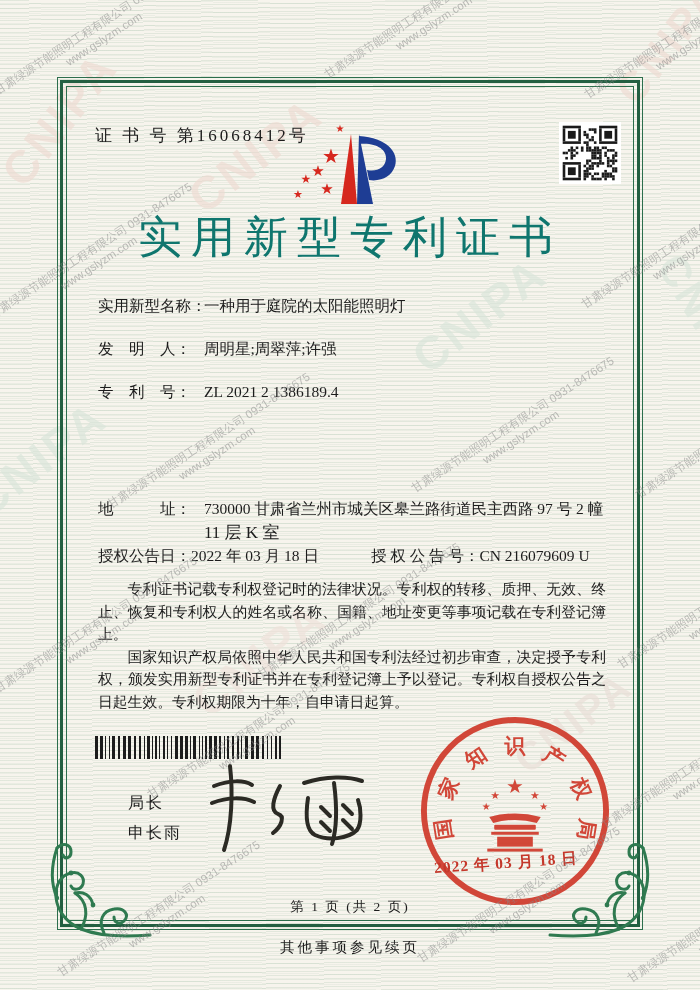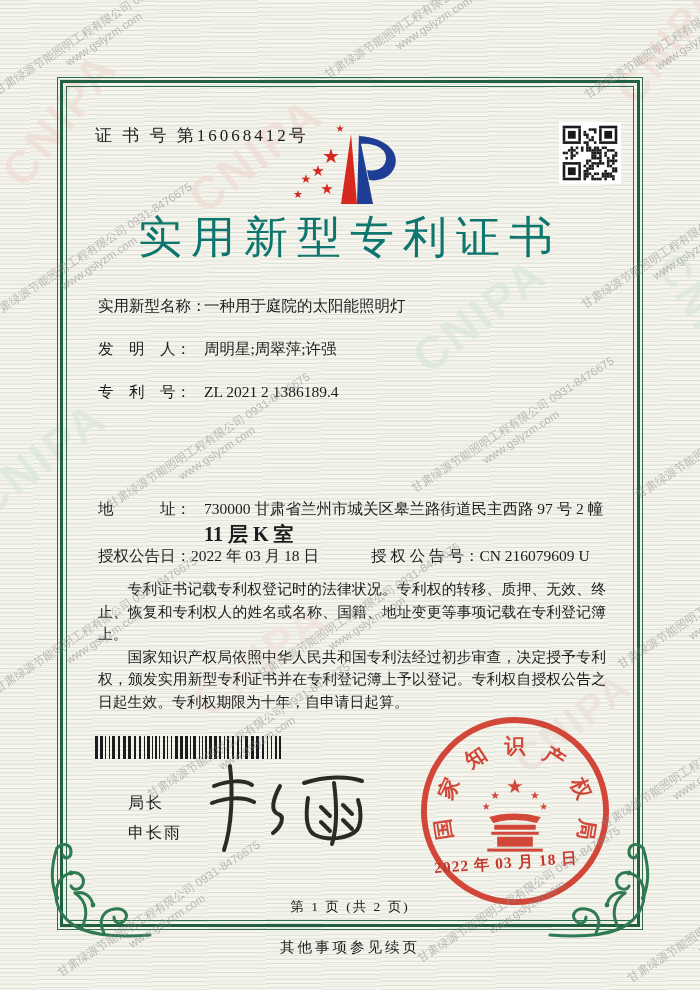--- a/index.html
+++ b/index.html
@@ -40,21 +40,21 @@
   .certno{position:absolute;left:95px;top:124px;font-size:17px;letter-spacing:3px;}
   .logo{position:absolute;left:283px;top:114px;}
   .qr{position:absolute;left:559px;top:122px;}
   .title{
     position:absolute;left:0;top:208px;width:700px;text-align:center;
     font-size:44px;font-weight:normal;letter-spacing:9px;color:#0f766e;
   }
   .row{position:absolute;left:98px;font-size:15.5px;white-space:nowrap;}
   .row .lbl{display:inline-block;width:106px;}
   .row .val{}
-  .addr2{position:absolute;left:204px;font-size:20px;font-weight:bold;}
+  .addr2{position:absolute;left:204px;font-size:17px;}
   .grant-no{margin-left:52px;}
   .paras{position:absolute;left:98px;top:578px;width:508px;font-size:14.8px;line-height:22.5px;text-align:justify;}
   .paras p{margin:0;text-indent:2em;}
   .barcode{position:absolute;left:95px;top:736px;}
   .officer{position:absolute;left:128px;top:788px;font-size:16px;line-height:30px;letter-spacing:2px;}
   .signature{position:absolute;left:196px;top:756px;z-index:11;}
   .seal{position:absolute;left:416px;top:712px;z-index:9;}
   .seal-date{
     position:absolute;left:434px;top:853px;z-index:12;color:#c4372a;
     font-size:15.5px;font-weight:bold;letter-spacing:1px;transform:rotate(-4deg);white-space:nowrap;

